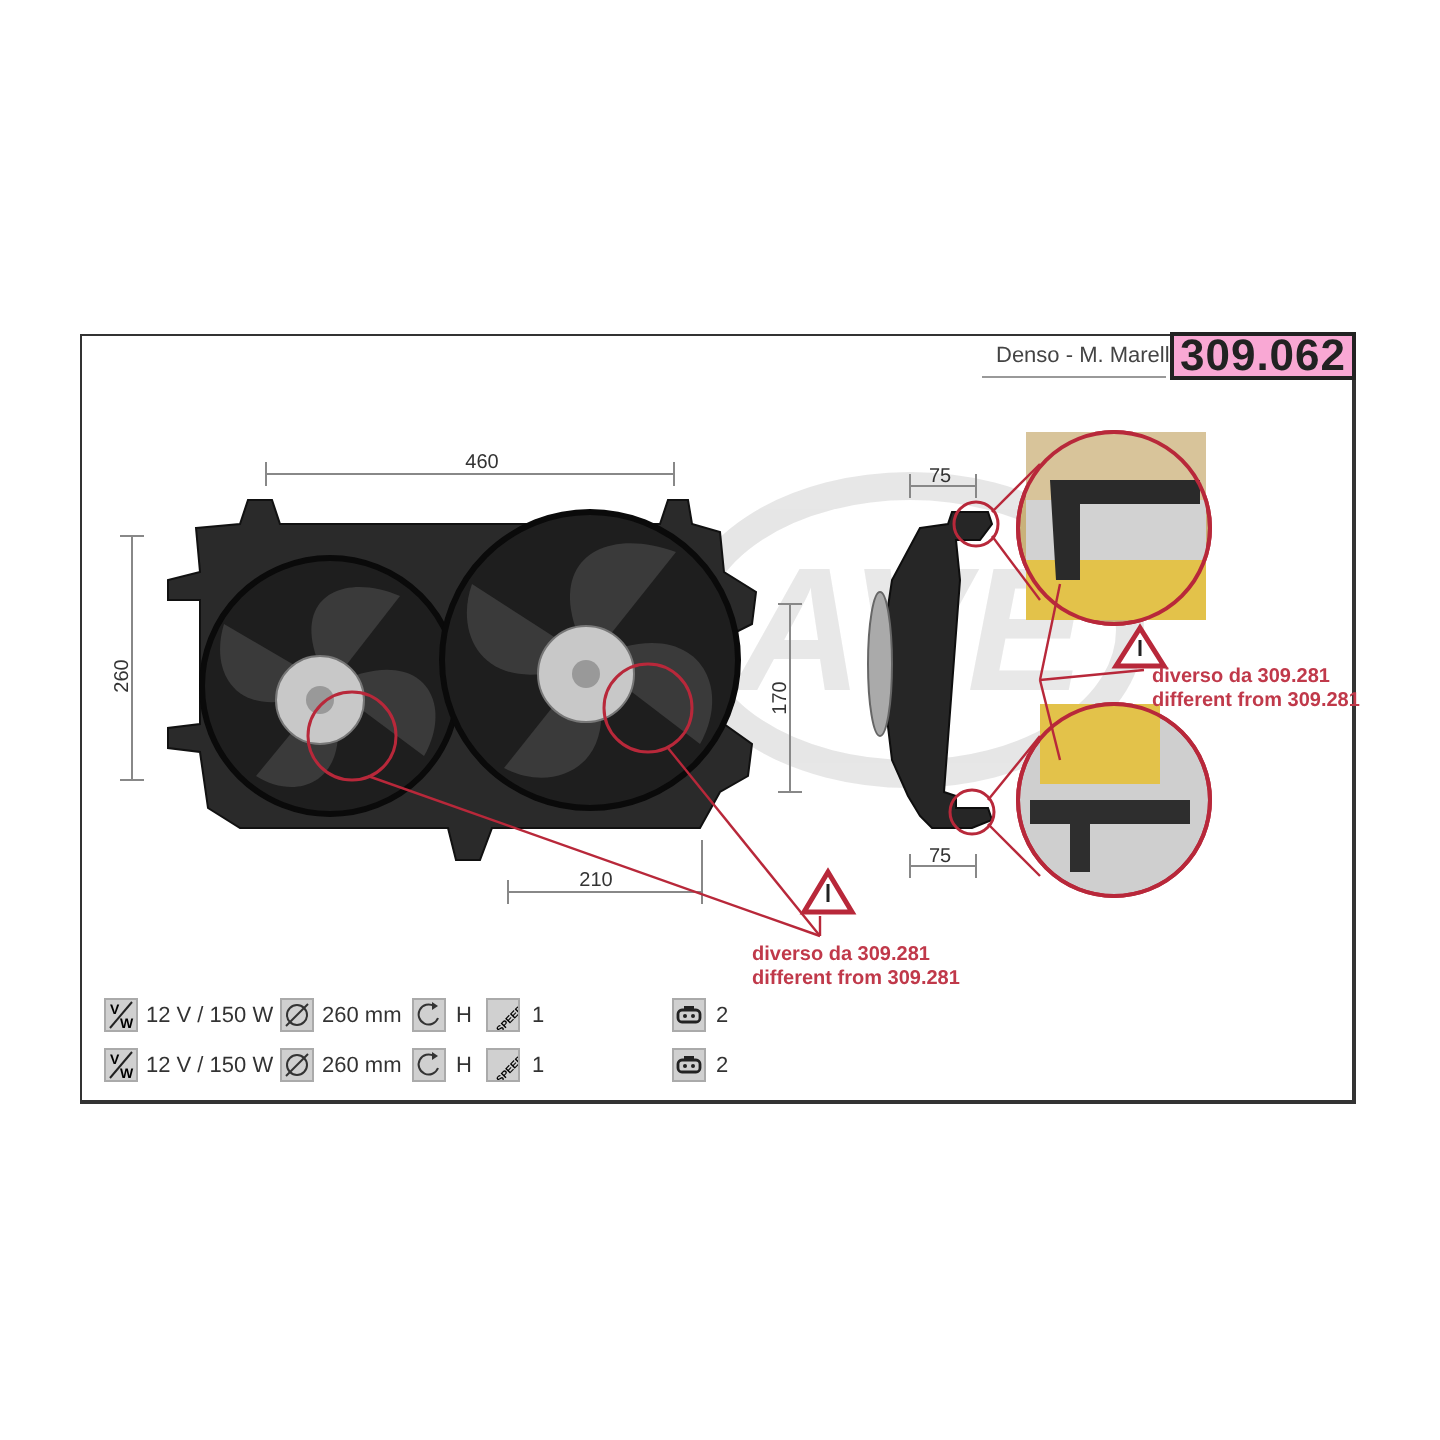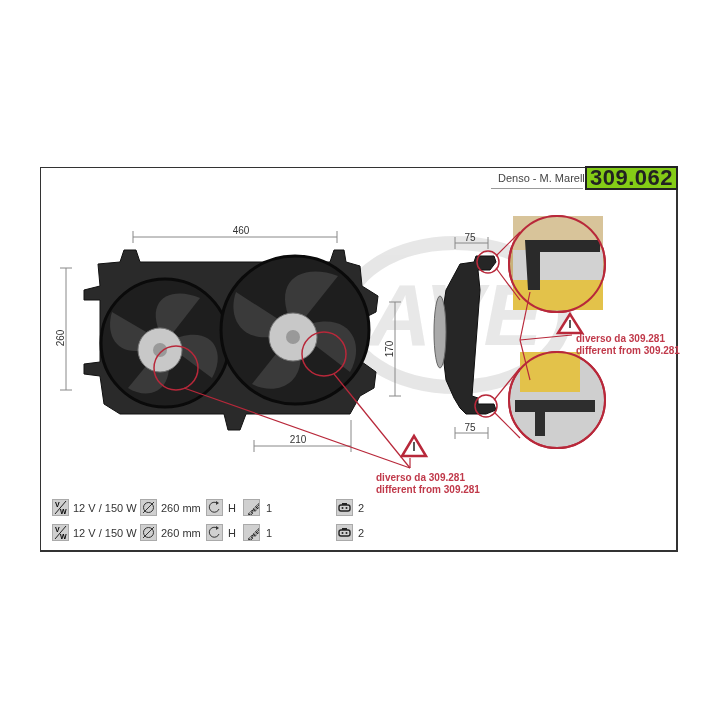--- a/index.html
+++ b/index.html
@@ -1,20 +1,20 @@
 <!DOCTYPE html>
 <html><head>
 <meta charset="utf-8">
 <style>
   html,body{margin:0;padding:0;background:#ffffff;}
   body{width:720px;height:720px;position:relative;overflow:hidden;font-family:"Liberation Sans",sans-serif;}
   .frame{position:absolute;left:40px;top:167px;width:638px;height:385px;border:1px solid #333;border-right:2px solid #333;border-bottom:2px solid #333;box-sizing:border-box;background:#fff;}
   .hdr-line{position:absolute;left:491px;top:188px;width:92px;height:1px;background:#999;}
   .brand{position:absolute;left:498px;top:172px;font-size:11px;color:#444;}
-  .partno{position:absolute;left:585px;top:166px;width:93px;height:24px;background:#84cc16;border:2px solid #222;box-sizing:border-box;font-weight:bold;font-size:22px;color:#222;text-align:center;line-height:20px;letter-spacing:0.5px;}
+  .partno{position:absolute;left:585px;top:166px;width:93px;height:24px;background:#f9a8d4;border:2px solid #222;box-sizing:border-box;font-weight:bold;font-size:22px;color:#222;text-align:center;line-height:20px;letter-spacing:0.5px;}
   .art{position:absolute;left:0;top:0;width:720px;height:720px;}
   .dim-text{font-family:"Liberation Sans",sans-serif;font-size:10px;fill:#333;}
   .warn-text{position:absolute;font-size:10px;color:#c0394a;line-height:12px;font-weight:bold;}
   .specs{position:absolute;left:52px;top:499px;}
   .spec-row{position:absolute;height:22px;left:0;width:330px;}
   .ico{position:absolute;width:17px;height:17px;background:#d0d0d0;border:1px solid #aaa;box-sizing:border-box;}
   .txt{position:absolute;font-size:11px;color:#333;top:3px;white-space:nowrap;text-align:right;}
 </style>
 </head>
 <body>

